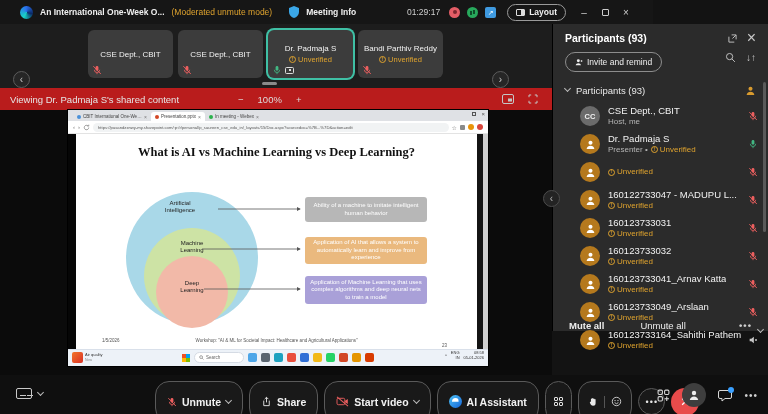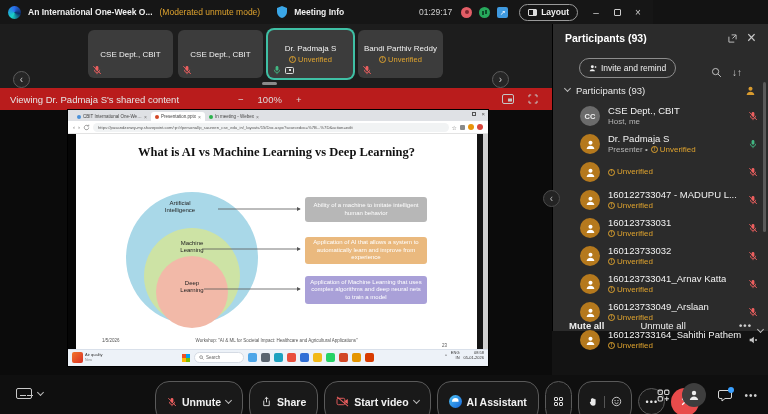--- a/index.html
+++ b/index.html
@@ -3,21 +3,21 @@
 <meta charset="utf-8">
 <style>
   *{margin:0;padding:0;box-sizing:border-box}
   html,body{width:768px;height:414px;overflow:hidden;background:#111;font-family:"Liberation Sans",sans-serif}
   .app{position:absolute;inset:0;width:768px;height:414px;background:#131313;color:#ddd}
   button{background:none;border:none;color:inherit;font:inherit;cursor:pointer}
   .sp{flex:1}
   svg{display:block}
 
   
-  .topbar{position:absolute;left:0;top:0;width:653px;height:24px;background:#161616;display:flex;align-items:center;padding:0 8px;gap:7px;font-size:8.5px}
+  .topbar{position:absolute;left:0;top:0;width:653px;height:24px;background:#161616;display:flex;align-items:center;padding:0 20px;gap:7px;font-size:8.5px}
   .wx-logo{width:13px;height:13px;border-radius:50%;background:conic-gradient(from 210deg,#19d3c5,#2b6ff0 40%,#0b2a66 70%,#19d3c5)}
   .mt-title{color:#f0f0f0;font-weight:700}
   .mt-mode{color:#dfa32e}
   .shield{margin-left:10px}
   .mt-info{color:#f0f0f0;font-weight:700}
   .mt-time{color:#cfcfcf;margin-right:2px}
   .rec{width:11px;height:11px;border-radius:50%;background:#e35d66;position:relative}
   .rec::after{content:"";position:absolute;left:3.5px;top:3.5px;width:4px;height:4px;border-radius:50%;background:#7d2730}
   .grn{width:11px;height:11px;border-radius:50%;background:#27a95c;position:relative}
   .grn::after{content:"";position:absolute;left:3px;top:4px;width:2px;height:4px;background:#0e4d2a;box-shadow:3px -1px 0 #0e4d2a}
@@ -103,21 +103,21 @@
   .tb-icons{display:flex;gap:4px;align-items:center}
   .tb-ic{width:9px;height:9px;border-radius:2px}
   .tray{position:absolute;right:4px;top:1px;display:flex;gap:4px;align-items:center;font-size:4px;color:#333}
   .tray .stack{text-align:right;line-height:1.2}
 
   
   .panel{position:absolute;left:552px;top:24px;width:216px;height:307px;background:#2b2b2b;border-left:1px solid #000}
   .p-head{height:28px;display:flex;align-items:center;padding:0 12px;gap:10px}
   .p-title{font-size:10.5px;font-weight:700;color:#fff}
   .p-hic{color:#c9c9c9}
-  .p-invite{height:26px;display:flex;align-items:flex-end;padding:0 26px;gap:10px}
+  .p-invite{height:26px;display:flex;align-items:flex-start;padding:0 12px;gap:10px}
   .invite-pill{display:flex;align-items:center;gap:4px;border:1px solid #8d8d8d;border-radius:11px;height:20px;padding:0 9px;font-size:8.5px;color:#f0f0f0}
   .p-section{height:20px;display:flex;align-items:center;padding:0 12px;gap:6px;font-size:9.5px;color:#e8e8e8;margin-top:2px}
   .caret{width:5px;height:5px;border-right:1.3px solid #bbb;border-bottom:1.3px solid #bbb;transform:rotate(45deg);display:inline-block;margin-top:-3px}
   .prows{position:absolute;left:17px;top:78px;right:0}
   .prow{height:28px;display:flex;align-items:center;padding:0 10px;gap:8px;position:relative}
   .avatar{width:20px;height:20px;border-radius:50%;flex:none;display:flex;align-items:center;justify-content:center}
   .avatar .init{display:none;font-size:7.5px;color:#f2f2f2;font-style:normal}
   .avatar .psvg{display:none}
   .avatar.m-cc{background:#6b6b6b}.avatar.m-cc .init{display:block}
   .avatar.m-person{background:#b5791d}.avatar.m-person .psvg{display:block;color:#fff}

